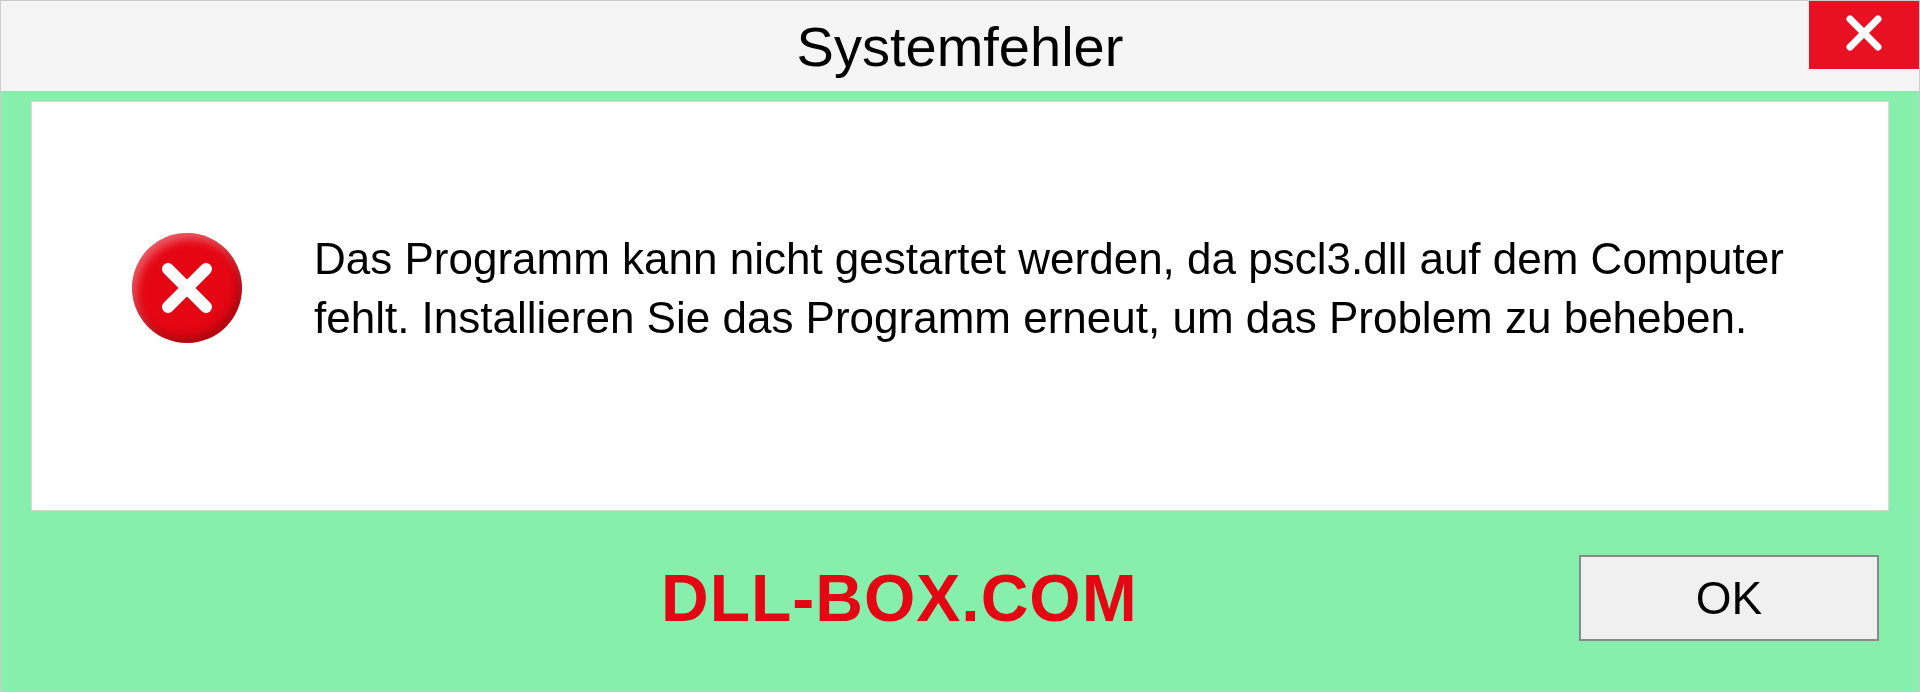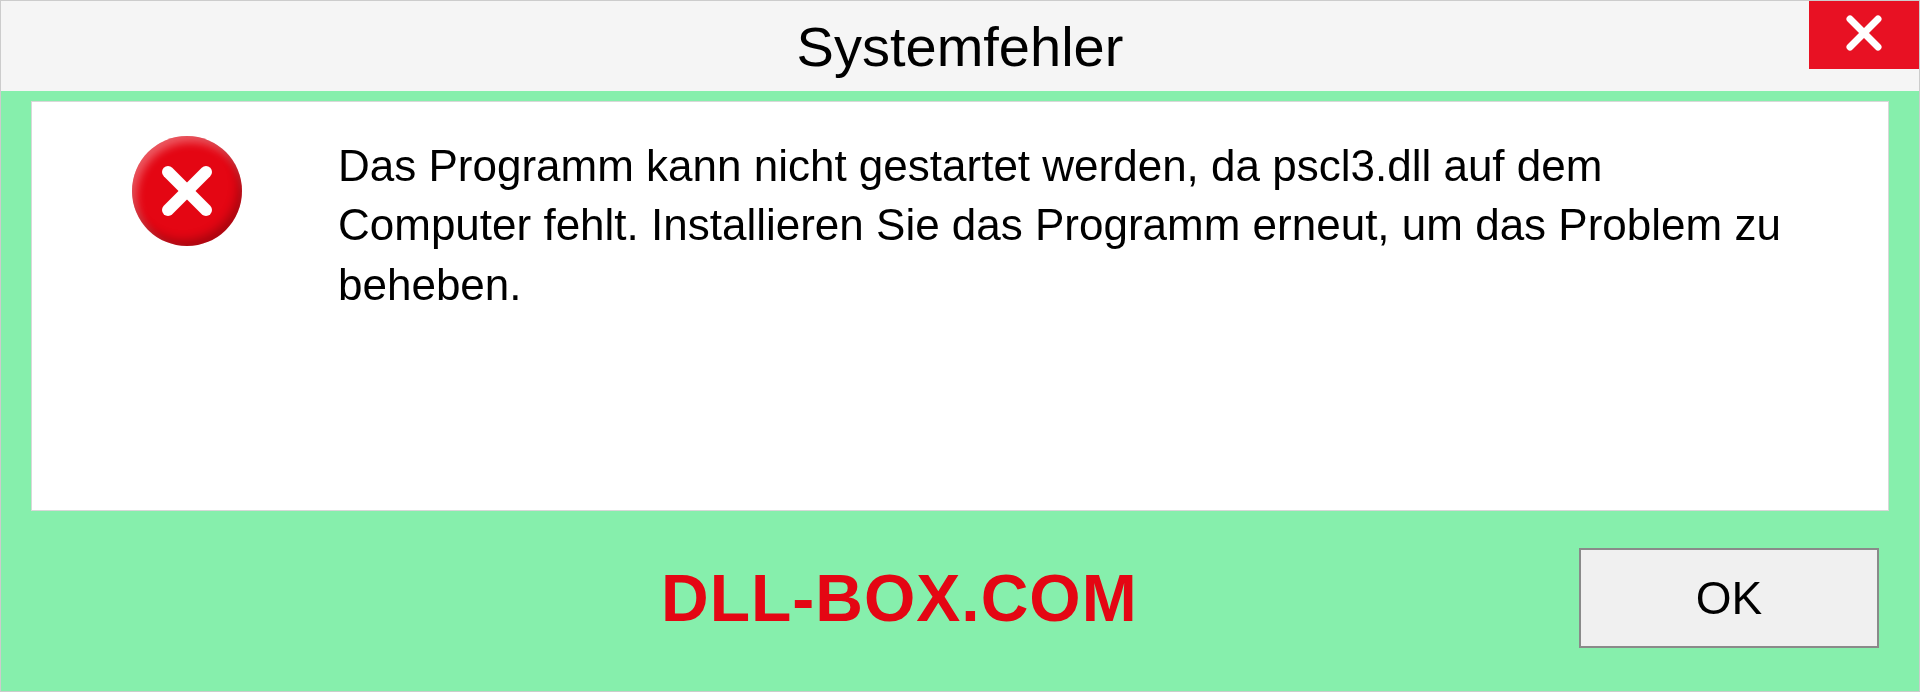--- a/index.html
+++ b/index.html
@@ -50,22 +50,23 @@
     .close-btn svg {
       width: 40px;
       height: 40px;
     }
     .content-area {
       margin: 10px 30px 30px 30px;
       background: #ffffff;
       border: 1px solid #d8d8d8;
       flex: 1;
       display: flex;
+      align-items: center;
       padding: 34px 90px 70px 100px;
-      gap: 96px;
+      gap: 72px;
     }
     .error-icon-circle {
       width: 110px;
       height: 110px;
       border-radius: 50%;
       background: #e40613;
       display: flex;
       align-items: center;
       justify-content: center;
       flex-shrink: 0;
@@ -91,21 +92,21 @@
     .watermark {
       font-size: 66px;
       font-weight: 800;
       color: #e40613;
       letter-spacing: 1px;
       margin-left: 620px;
       font-family: Arial, sans-serif;
     }
     .ok-btn {
       width: 300px;
-      height: 100px;
+      height: 86px;
       background: #f0f0f0;
       border: 2px solid #8a8a8a;
       font-size: 46px;
       color: #000000;
       display: flex;
       align-items: center;
       justify-content: center;
       cursor: pointer;
       font-family: inherit;
     }

